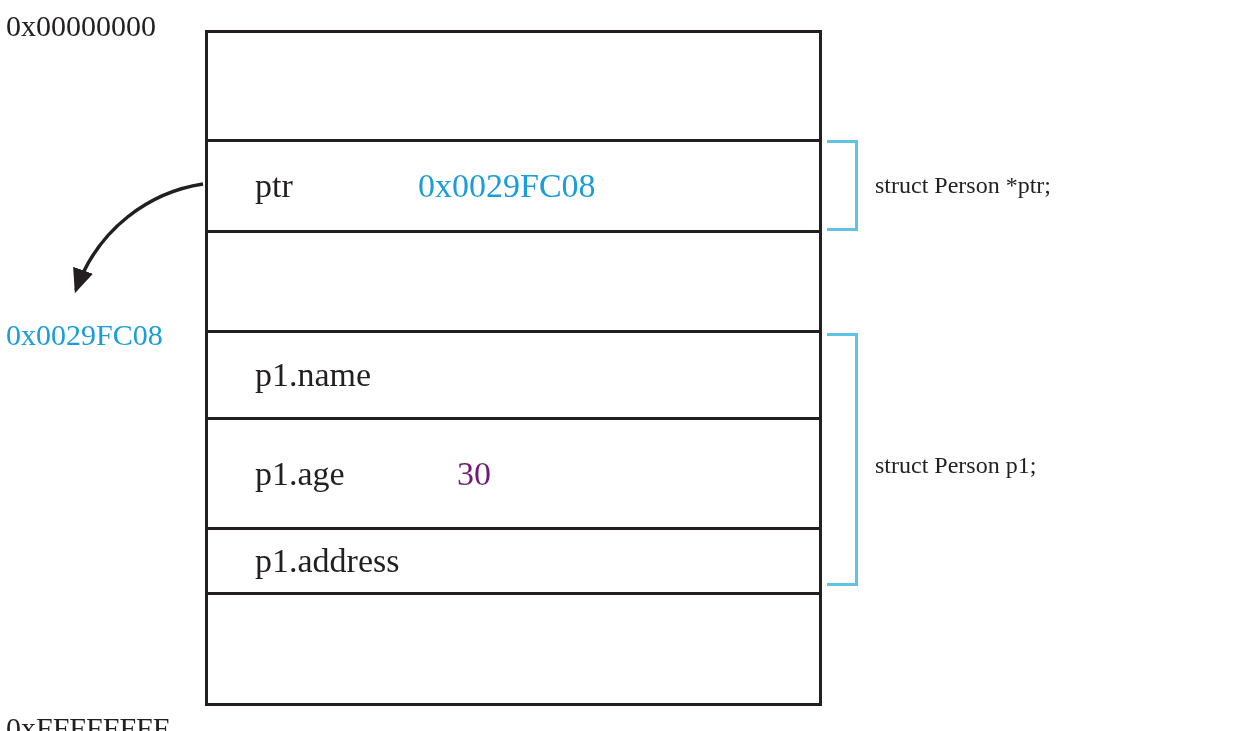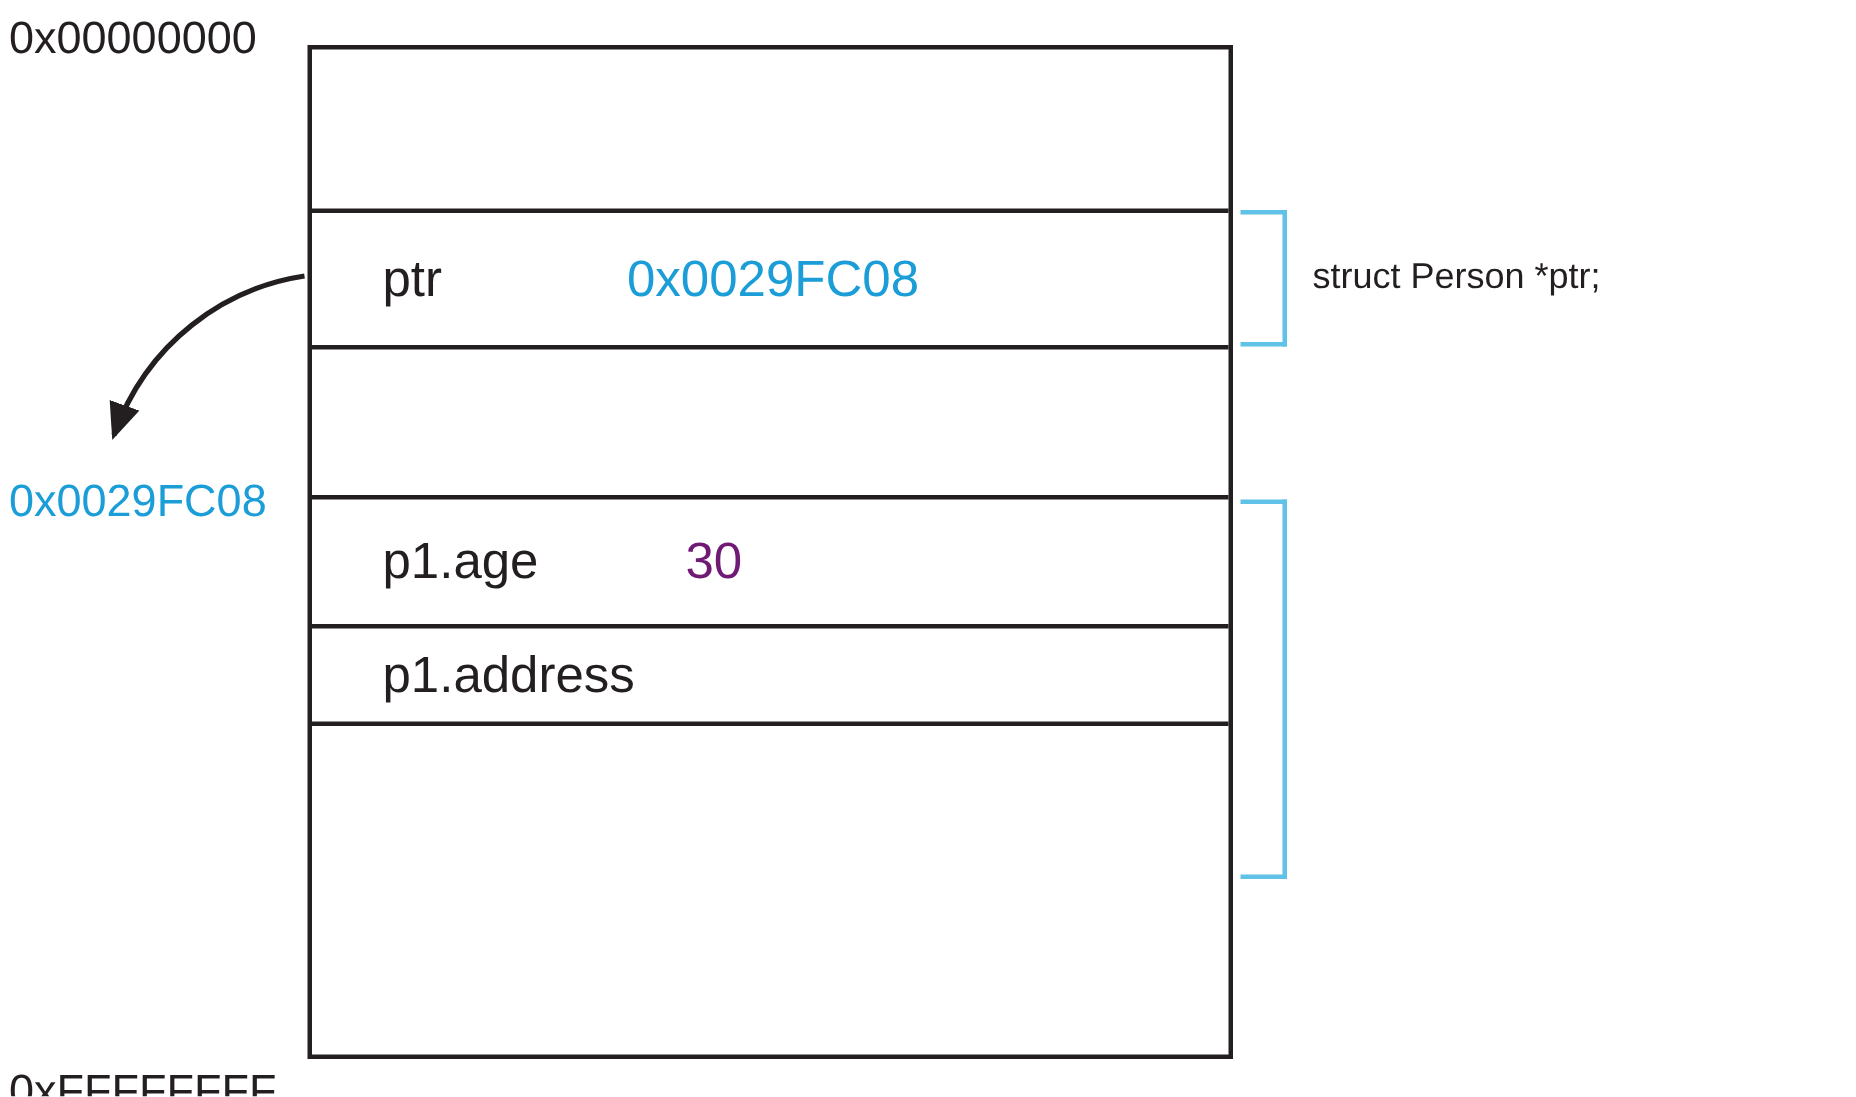--- a/index.html
+++ b/index.html
@@ -1,21 +1,21 @@
 <!DOCTYPE html>
 <html><head>
 <meta charset="utf-8">
 <style>
   html, body { margin: 0; padding: 0; background: #ffffff; }
   .canvas {
     position: relative;
     width: 1237px;
     height: 731px;
     background: #ffffff;
-    font-family: Liberation Sans, sans-serif;
+    font-family: Liberation Serif, serif;
     color: #231F20;
     overflow: hidden;
   }
 
   
   .addr {
     position: absolute;
     font-size: 30px;
     line-height: 36px;
     white-space: pre;
@@ -41,21 +41,21 @@
     display: flex;
     align-items: center;
     padding-left: 47px;
     font-size: 34px;
   }
   .row:last-child { border-bottom: none; }
   .r1 { height: 109px; }
   .r2 { height: 91px; }
   .r3 { height: 100px; }
   .r4 { height: 87px; }
-  .r5 { height: 86px; }
+  .r5 { height: 110px; }
   .r6 { height: 65px; }
   .r7 { height: 111px; }
 
   .cell-value { position: absolute; white-space: pre; }
   .v-ptr { left: 210px; color: #1B9DD8; }
   .v-age { left: 249px; color: #701a75; }
 
   
   .bracket {
     position: absolute;
@@ -95,34 +95,38 @@
   <div class="addr addr-ptr">0x0029FC08</div>
   <div class="addr addr-bottom">0xFFFFFFFF</div>
 
   <div class="membox">
     <div class="row r1"></div>
     <div class="row r2">
       <span class="cell-label">ptr</span>
       <span class="cell-value v-ptr">0x0029FC08</span>
     </div>
     <div class="row r3"></div>
+    <div class="row r4">
+      <span class="cell-label">p1.name</span>
+    </div>
     <div class="row r5">
       <span class="cell-label">p1.age</span>
       <span class="cell-value v-age">30</span>
     </div>
     <div class="row r6">
       <span class="cell-label">p1.address</span>
     </div>
     <div class="row r7"></div>
   </div>
 
   <div class="bracket bracket-ptr"></div>
   <div class="bracket bracket-p1"></div>
 
   <div class="code code-ptr">struct Person *ptr;</div>
+  <div class="code code-p1">struct Person p1;</div>
 
   <svg class="arrow-svg" viewBox="0 0 1237 731" xmlns="http://www.w3.org/2000/svg" aria-hidden="true">
     <defs>
       <marker id="arrowhead" markerWidth="9" markerHeight="8" refX="6" refY="3" orient="auto" markerUnits="strokeWidth">
         <path d="M0,0 L7,3 L0,6 Z" fill="#231F20"></path>
       </marker>
     </defs>
     <path d="M 203 184 C 150 192, 98 228, 76 290" fill="none" stroke="#231F20" stroke-width="3.5" marker-end="url(#arrowhead)"></path>
   </svg>
 

